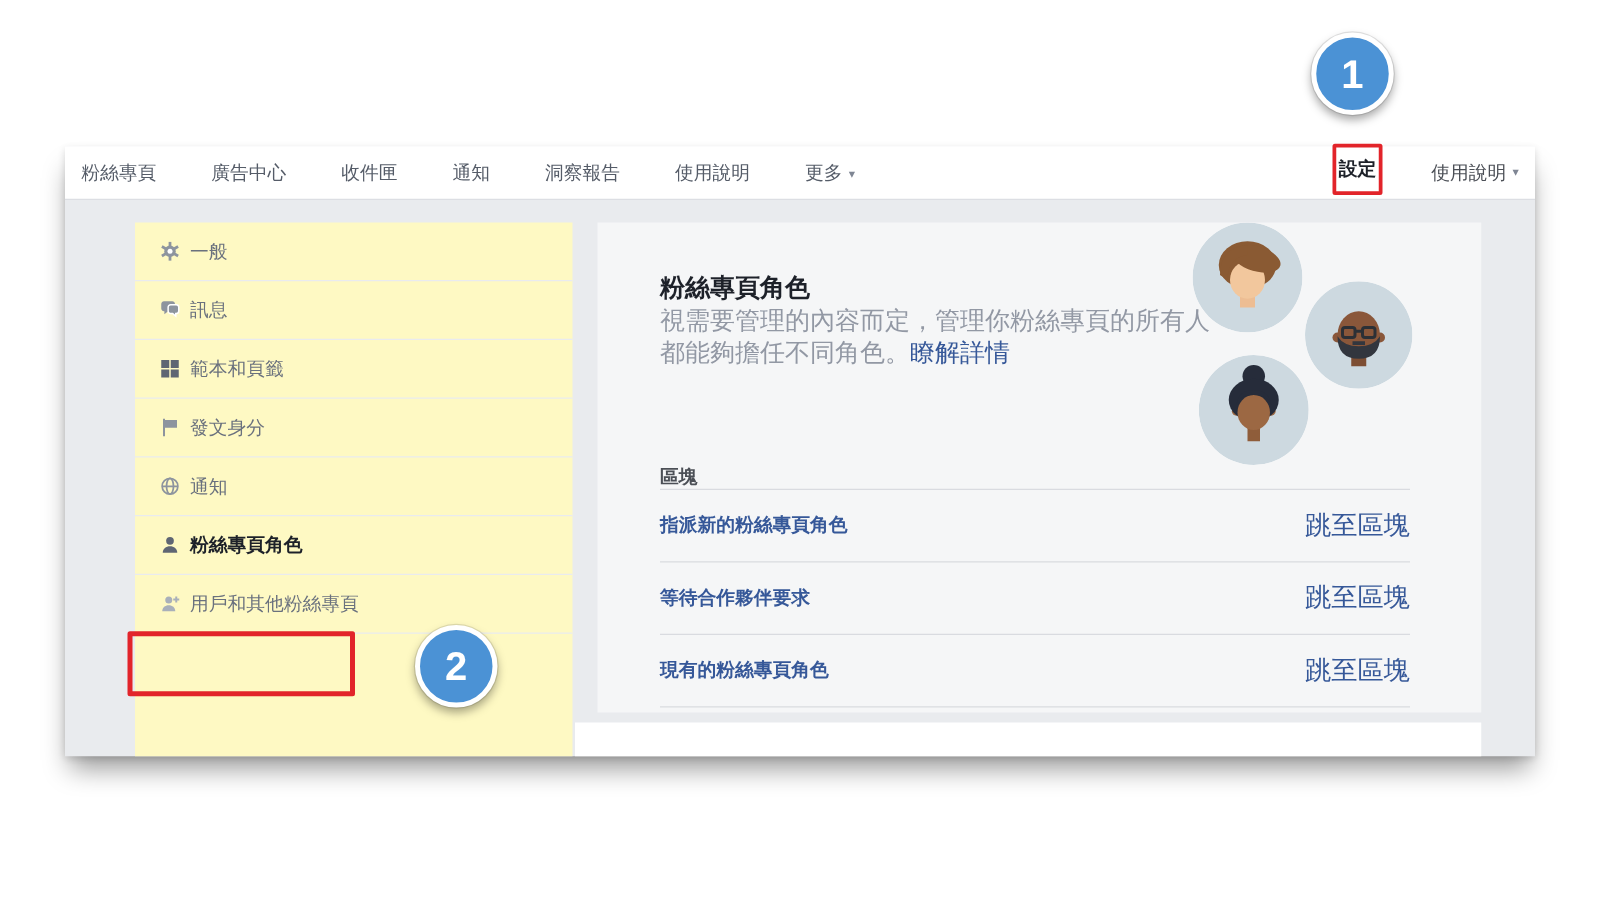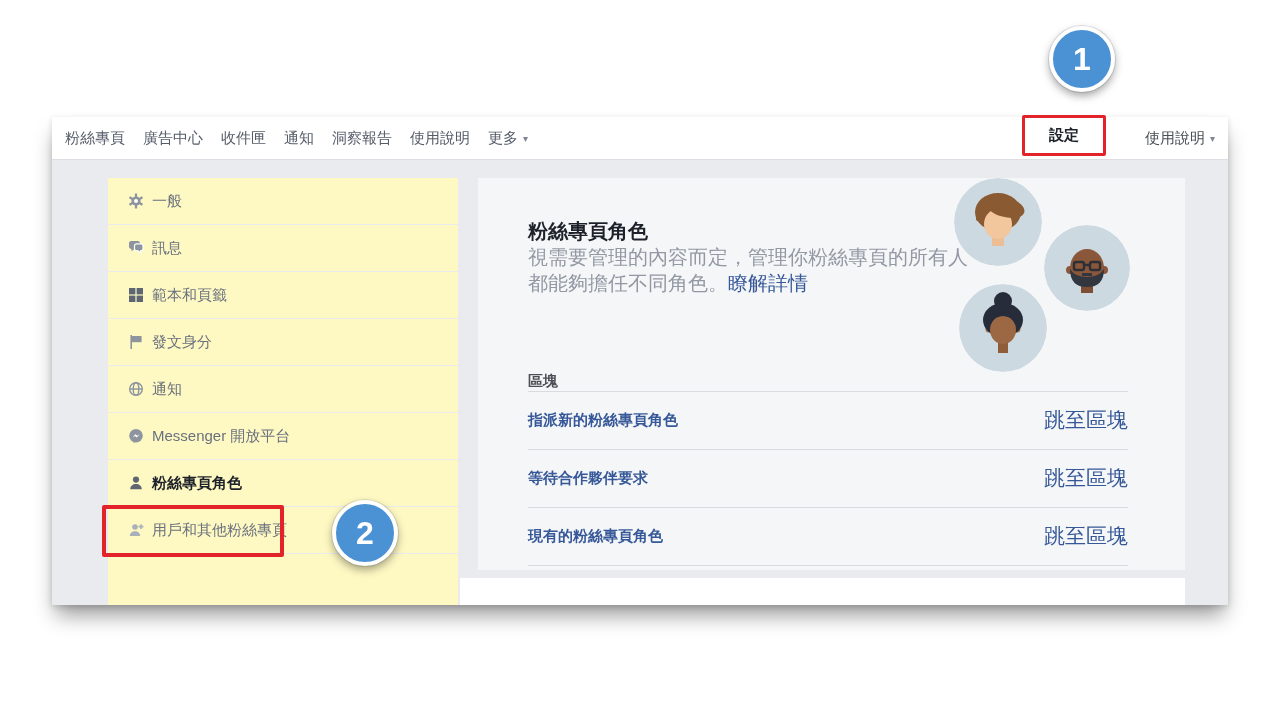--- a/index.html
+++ b/index.html
@@ -6,26 +6,26 @@
   html,body { width:1280px; height:720px; overflow:hidden; background:#ffffff;
               font-family:"Liberation Sans","DejaVu Sans",sans-serif; }
 
   .window { position:absolute; left:52px; top:117px; width:1176px; height:488px;
             background:#e9ebee;
             box-shadow:0 14px 20px -4px rgba(0,0,0,0.40), 0 2px 6px rgba(0,0,0,0.14); }
 
   
   .topnav { position:absolute; left:0; top:0; width:100%; height:43px; background:#ffffff;
             border-bottom:1px solid #dcdee3; }
-  .nav-left { position:absolute; left:13px; top:0; height:43px; display:flex; align-items:center; gap:18px; }
+  .nav-left { position:absolute; left:13px; top:0; height:43px; display:flex; align-items:center; gap:44px; }
   .nav-item { font-size:15px; color:#555c68; text-decoration:none; white-space:nowrap; cursor:pointer; }
   .caret { font-size:10px; color:#7f8694; margin-left:5px; vertical-align:1px; }
   .settings-box { position:absolute; right:122px; top:-2px; height:41px;
                   border:3px solid #e2242a; border-radius:2px;
-                  display:flex; align-items:center; padding:0 24px; background:transparent; cursor:pointer; }
+                  display:flex; align-items:center; padding:0 2px; background:transparent; cursor:pointer; }
   .settings-label { font-size:15px; font-weight:bold; color:#1d2129; }
   .help-item { position:absolute; right:13px; top:0; height:43px; display:flex; align-items:center;
                font-size:15px; color:#4b4f56; cursor:pointer; }
 
   
   .sidebar { position:absolute; left:56px; top:61px; width:350px; height:427px; background:#fef9c3; overflow:hidden; }
   .side-row { display:flex; align-items:center; height:47px; padding:0 12px 0 20px;
               border-bottom:1px solid #e9ebef; cursor:pointer; }
   .side-icon { width:24px; display:flex; align-items:center; flex:0 0 24px; }
   .side-icon svg { display:block; }
@@ -155,30 +155,20 @@
             <g stroke="#8d949e" stroke-width="1.4" fill="none">
               <circle cx="8" cy="8" r="6.3"></circle>
               <ellipse cx="8" cy="8" rx="2.8" ry="6.3"></ellipse>
               <line x1="1.7" y1="8" x2="14.3" y2="8"></line>
             </g>
           </svg>
         </span>
     <span class="side-label">通知</span>
   </div>
 
-  <div class="side-row">
-    <span class="side-icon">
-          <svg width="16" height="16" viewBox="0 0 16 16">
-            <circle cx="8" cy="7.8" r="6.8" fill="#8d949e"></circle>
-            <path d="M7 13.9 5.8 15.6 5.7 13.2Z" fill="#8d949e"></path>
-            <path d="M4.4 9.6 7.4 6.2l1.8 1.6 2.6-1.7-3 3.4L7 7.9Z" fill="#fff"></path>
-          </svg>
-        </span>
-    <span class="side-label">Messenger 開放平台</span>
-  </div>
 
   <div class="side-row active">
     <span class="side-icon">
           <svg width="16" height="16" viewBox="0 0 16 16">
             <g fill="#5f6673">
               <circle cx="8" cy="4.6" r="3.1"></circle>
               <path d="M2.2 14.2c0-3.3 2.6-5.3 5.8-5.3s5.8 2 5.8 5.3Z"></path>
             </g>
           </svg>
         </span>

